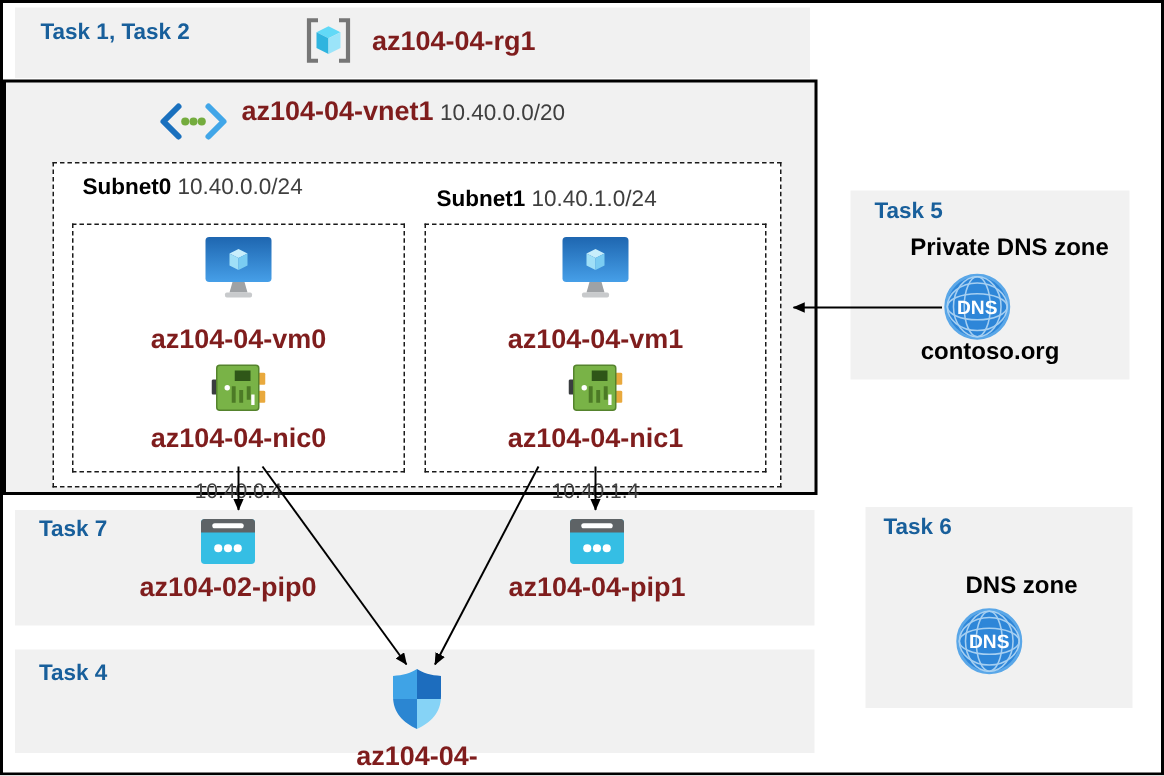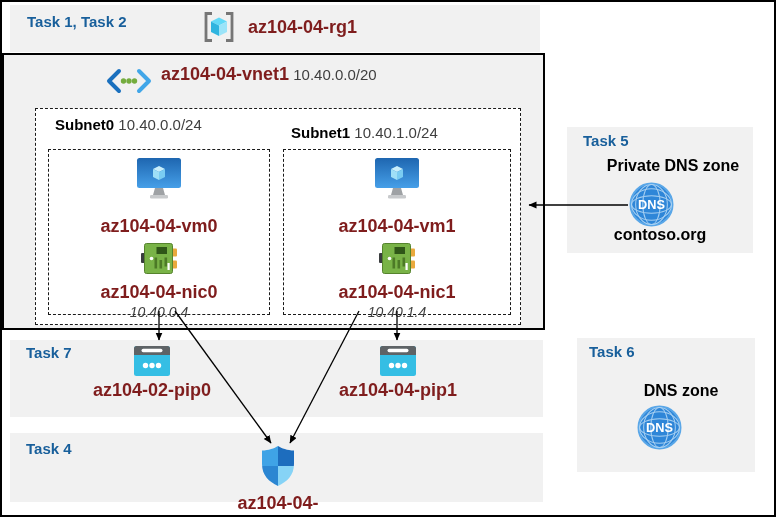--- a/index.html
+++ b/index.html
@@ -12,21 +12,21 @@
   .res-label { font-weight:bold; font-size:18px; color:#7f1d1d; line-height:1.15; }
   .dim { font-weight:normal; color:#3F3F3F; }
   .ip { font-size:14px; color:#3F3F3F; }
   .vnet-box { position:absolute; left:2px; top:53px; width:543px; height:277px; background:#F1F1F1; border:2px solid #000; z-index:1; }
   .addr-space { position:absolute; left:35px; top:108px; width:486px; height:217px; background:#fff; border:1.2px dashed #1a1a1a; z-index:1; }
   .vmgroup { position:absolute; top:149px; height:166px; border:1.2px dashed #1a1a1a; display:flex; flex-direction:column; align-items:center; z-index:2; background:#fff; }
   .vmgroup .vm-icon { margin-top:7px; }
   .vmgroup .vm-name { margin-top:15px; }
   .vmgroup .nic-icon { margin-top:5px; }
   .vmgroup .nic-name { margin-top:7px; }
-  .vmgroup .ip { margin-top:2px;font-style:italic; }
+  .vmgroup .ip { margin-top:17px; }
   .subnet-label { position:absolute; font-size:15px; z-index:2; line-height:1.1; }
   .subnet-label b { color:#000; }
   .icon { display:inline-block; line-height:0; }
   .abs { position:absolute; z-index:2; }
   .centered { text-align:center; }
   .big-bold { font-weight:bold; font-size:16px; color:#000; line-height:1.1; }
   svg.arrows { position:absolute; left:0; top:0; z-index:4; pointer-events:none; }
   svg text { font-family:"Liberation Sans", sans-serif; }
 </style>
 </head>

